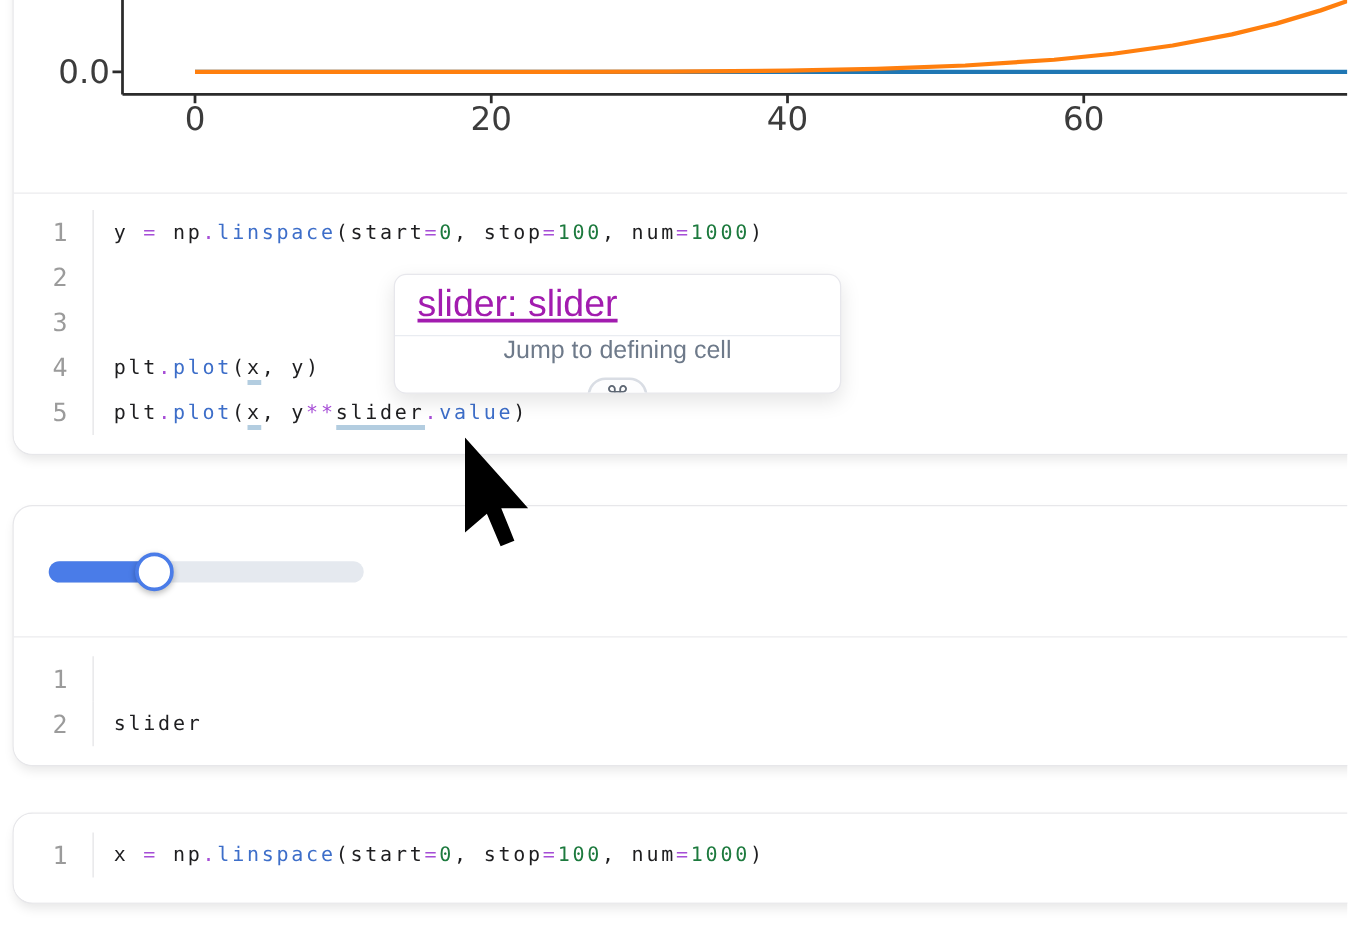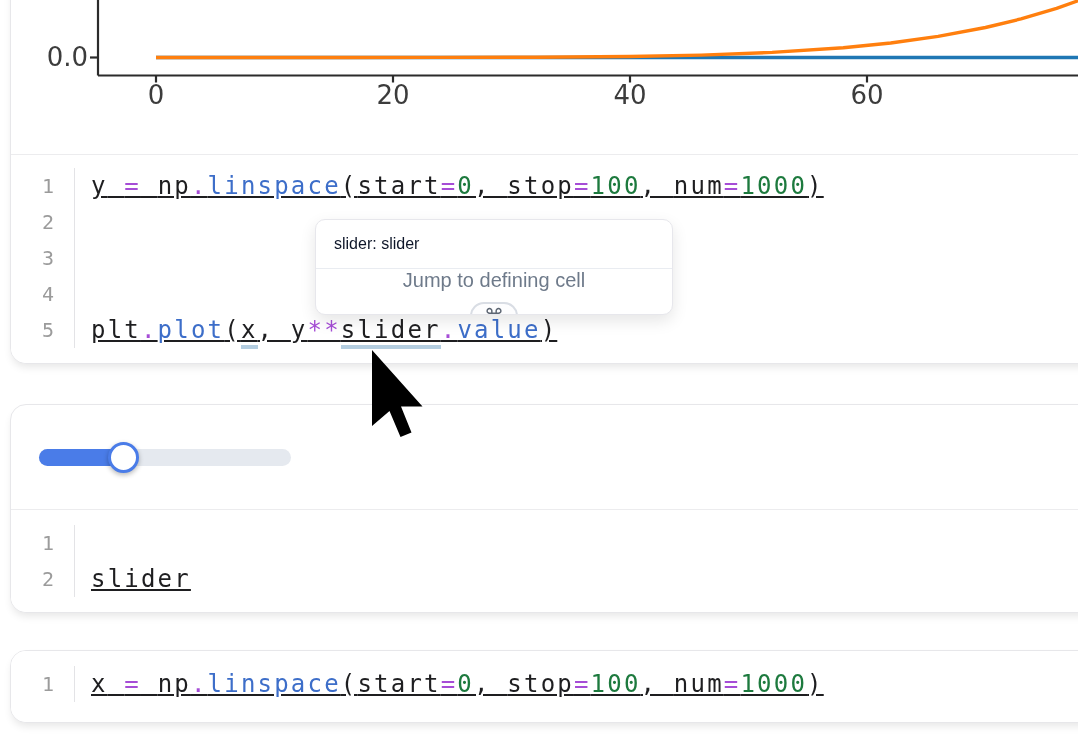--- a/index.html
+++ b/index.html
@@ -15,40 +15,40 @@
   #chart-svg{position:absolute;left:-11.5px;top:38.5px;}
   .code-area{position:absolute;left:0;right:0;background:#fff;border-top:1.5px solid #ececee;}
   #code1{top:193px;bottom:0;padding-top:13px;}
   #code2{top:104px;bottom:0;padding-top:15px;}
   #code3{top:0;border-top:none;bottom:0;padding-top:15px;}
   .row{display:flex;height:36px;line-height:36px;}
   .gutter{flex:none;width:64px;text-align:right;padding-right:20px;box-sizing:border-box;
           border-right:1.5px solid #e3e3e6;color:var(--ln,#9b9b9b);
           font-family:"DejaVu Sans Mono",monospace;font-size:20px;}
   .codetxt{padding-left:16px;white-space:pre;font-family:"DejaVu Sans Mono",monospace;
-           font-size:24px;letter-spacing:2.2px;color:var(--tx,#1e1e20);text-decoration:underline;}
+           font-size:16px;letter-spacing:2.2px;color:var(--tx,#1e1e20);}
   .tok-o{color:var(--op,#a64dd6);}
   .tok-f{color:var(--fn,#3d6ec9);}
   .tok-n{color:var(--nu,#1d7a3e);}
   .tok-u{border-bottom:4px solid var(--ul,#b3cde0);padding-bottom:1px;}
   
   #slider-widget{position:absolute;left:28px;top:36px;width:300px;height:40px;}
   #slider-track{position:absolute;left:0;top:8px;width:252px;height:17px;border-radius:9px;
                 background:var(--trk,#e5e9ef);}
   #slider-fill{position:absolute;left:0;top:8px;width:92px;height:17px;border-radius:9px 0 0 9px;
                background:var(--sb,#4a7ce8);}
   #slider-handle{position:absolute;left:93px;top:1px;width:31px;height:31px;border-radius:50%;
                  background:#fff;border:3px solid var(--sb,#4a7ce8);box-sizing:border-box;
                  box-shadow:0 2px 5px rgba(0,0,0,.28);}
   
   #tooltip{position:absolute;left:315px;top:219px;width:356px;background:#fff;
            border:1.5px solid #e7e7ec;border-radius:10px;z-index:30;
            box-shadow:0 6px 16px rgba(0,0,0,.10);overflow:hidden;}
-  .tt-title{height:48px;line-height:48px;padding:0 18px;font-size:16px;color:#0f172a;
-            border-bottom:1.5px solid #e9ecf1;}
+  .tt-title{height:48px;line-height:48px;padding:0 18px;font-size:30px;color:#a21caf;
+            border-bottom:1.5px solid #e9ecf1;text-decoration:underline;}
   .tt-footer{height:45px;display:flex;align-items:center;padding:0 18px;gap:10px;
              color:#6e7a8a;font-size:20px;flex-direction:column;}
   .tt-pill{border:2px solid #d9dde4;border-radius:16px;height:30px;padding:0 12px;
            display:flex;align-items:center;color:#5d6673;font-size:20px;background:#fdfdfe;}
   #cursor{position:absolute;left:372px;top:350px;z-index:40;}
 </style>
 </head>
 <body>
 
 <div id="stage" style="--op: #a64dd6; --fn: #3d6ec9; --nu: #1d7a3e; --tx: #1e1e20; --ln: #9b9b9b; --ul: #b3cde0; --sb: #4a7ce8; --trk: #e5e9ef;">
@@ -80,20 +80,21 @@
         <div class="row">
           <span class="gutter">2</span>
           <span class="codetxt"></span>
         </div>
         <div class="row">
           <span class="gutter">3</span>
           <span class="codetxt"></span>
         </div>
         <div class="row">
           <span class="gutter">4</span>
+          <span class="codetxt"><span>plt</span><span class="tok-o">.</span><span class="tok-f">plot</span><span>(</span><span class="tok-u">x</span><span>, </span><span>y</span><span>)</span></span>
         </div>
         <div class="row">
           <span class="gutter">5</span>
           <span class="codetxt"><span>plt</span><span class="tok-o">.</span><span class="tok-f">plot</span><span>(</span><span class="tok-u">x</span><span>, </span><span>y</span><span class="tok-o">**</span><span class="tok-u">slider</span><span class="tok-o">.</span><span class="tok-f">value</span><span>)</span></span>
         </div>
       </div>
   </section>
 
   <div id="tooltip">
     <div class="tt-title">slider: slider</div>

